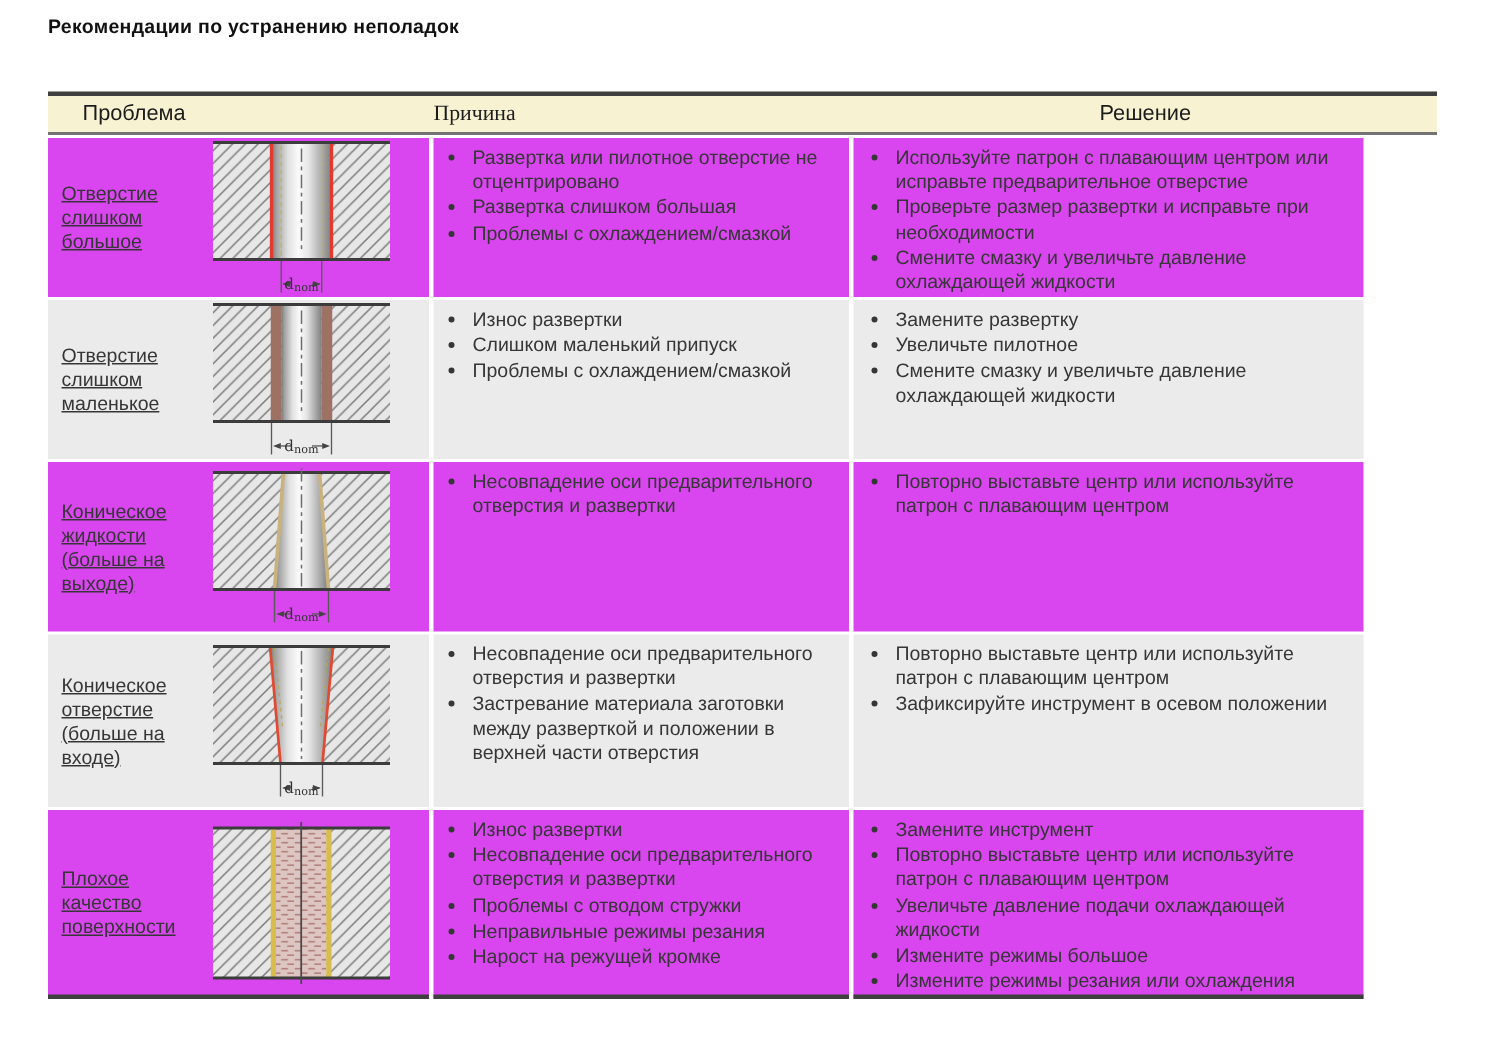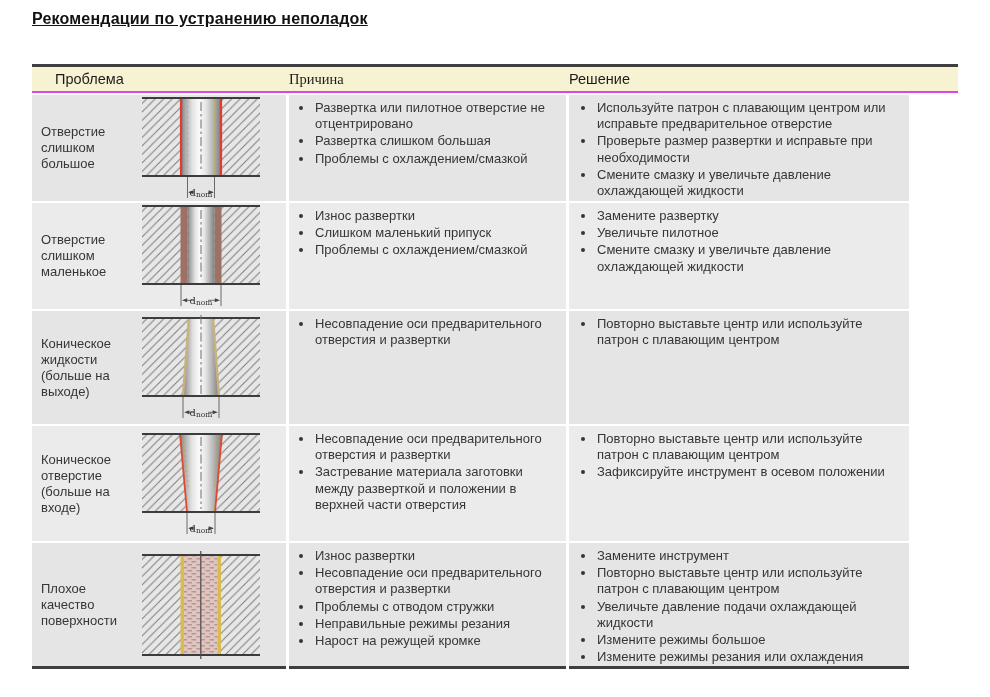--- a/index.html
+++ b/index.html
@@ -2,46 +2,46 @@
 <html><head>
 <meta charset="utf-8">
 <style>
   html,body{margin:0;padding:0;}
   body{
     width:990px;height:697px;background:#ffffff;
     font-family:"Liberation Sans",sans-serif;color:#363636;
     overflow:hidden;
   }
   .title{
-    font-size:16px;font-weight:bold;color:#111;
-    margin:10px 0 0 32px;letter-spacing:.2px;text-decoration:underline;
+    font-size:13px;font-weight:bold;color:#111;
+    margin:10px 0 0 32px;letter-spacing:.2px;
   }
   .table{width:926px;margin:36px 0 0 32px;}
   .thead{
     display:flex;align-items:center;height:24px;
     background:#f7f3d2;
-    border-top:3px solid #3f3f3f;border-bottom:2px solid #d946ef;
+    border-top:3px solid #3f3f3f;border-bottom:2px solid #737373;
     font-size:14.5px;color:#1c1c1c;
   }
   .th{box-sizing:border-box;}
   .th1{width:257px;padding-left:23px;text-align:left;}
   .th2{width:280px;text-align:left;font-family:Liberation Serif, serif;}
-  .th3{width:389px;text-align:left;}
+  .th3{width:389px;text-align:center;}
   .row{display:flex;gap:3px;margin-top:2px;}
   .cell{box-sizing:border-box;}
-  .dark .cell{background:#e5e5e5;}
+  .dark .cell{background:#d946ef;}
   .light .cell{background:#ebebeb;}
   .h1{height:106px}.h2{height:106px}.h3{height:113px}.h4{height:115px}.h5{height:126px}
   .last .cell{border-bottom:3px solid #3f3f3f;}
   .c1{width:254px;display:flex;align-items:center;}
   .c2{width:277px;padding:5px 4px 0 8px;}
   .c3{width:340px;padding:5px 4px 0 10px;}
   .plabel{
     width:104px;padding-left:9px;box-sizing:border-box;
-    font-size:13px;line-height:16px;color:#363636;
+    font-size:13px;line-height:16px;color:#363636;text-decoration:underline;
   }
   .diagram{width:124px;display:flex;justify-content:flex-end;}
   ul.blist{
     margin:0;padding:0 0 0 17px;list-style:disc;
     font-size:13px;line-height:16.2px;color:#363636;
   }
   ul.blist li{margin:0 0 1px 0;padding-left:1px;}
   svg .dim{font-family:"DejaVu Serif",serif;font-size:10px;fill:#333;}
   svg .dim .sub{font-size:7.5px;}
 </style>

